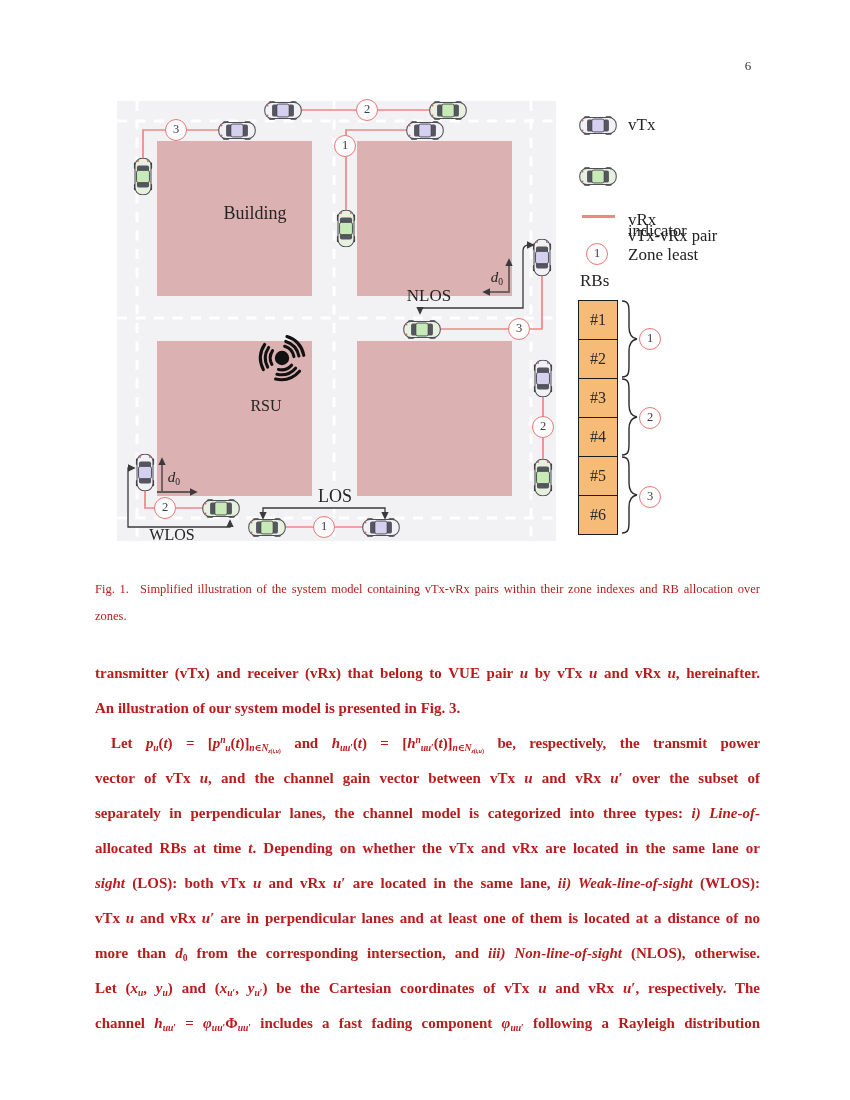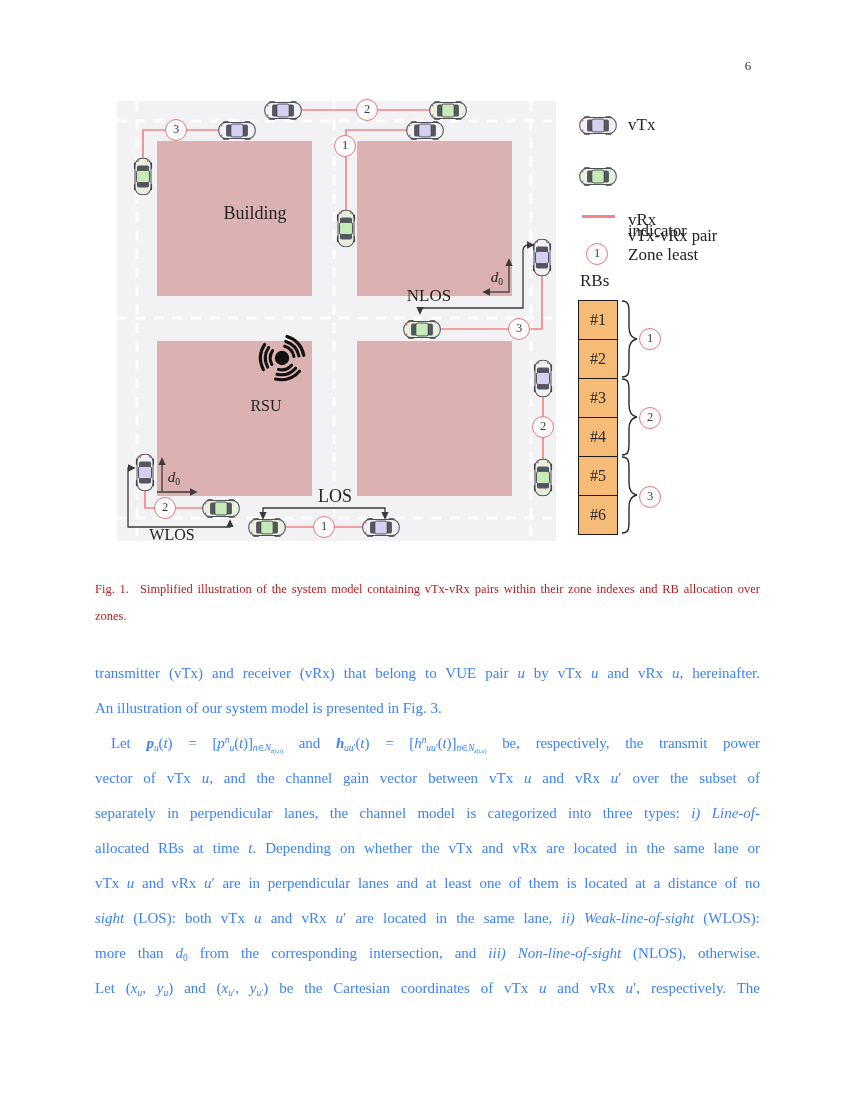--- a/index.html
+++ b/index.html
@@ -26,21 +26,21 @@
   .leg-txt{position:absolute;left:628px;font-size:17px;color:#222;}
   .rb{position:absolute;left:578px;width:40px;height:40px;box-sizing:border-box;
       background:#f6bc77;border:1.6px solid #1c1c1c;text-align:center;
       font-size:16px;line-height:37px;color:#2a2a2a;}
   .bracesvg{position:absolute;left:620px;top:300px;}
 
   
   .caption{position:absolute;left:95px;top:576px;width:665px;font-size:12.5px;color:#b91c1c;line-height:27px;}
   .cap1{text-align:justify;text-align-last:justify;}
   .capsp{display:inline-block;width:11px;}
-  .body{position:absolute;left:95px;top:656px;width:665px;font-size:15px;color:#3b82f6;}
+  .body{position:absolute;left:95px;top:656px;width:665px;font-size:15px;color:#b91c1c;font-weight:bold;}
   .ln{line-height:35px;height:35px;overflow:hidden;text-align:justify;text-align-last:justify;}
   .ln.nj{text-align-last:left;}
   .ln.ind{text-indent:16px;}
   .ln.tight{word-spacing:-1.1px;letter-spacing:-0.12px;}
   sub,sup{font-size:64%;line-height:0;}
   sub{vertical-align:-0.28em;} sup{vertical-align:0.5em;}
 </style>
 </head>
 <body>
 
@@ -224,19 +224,20 @@
     <div>zones.</div>
   </div>
 
   <div class="body">
     <div class="ln">transmitter (vTx) and receiver (vRx) that belong to VUE pair <i>u</i> by vTx <i>u</i> and vRx <i>u</i>, hereinafter.</div>
     <div class="ln nj">An illustration of our system model is presented in Fig. 3.</div>
     <div class="ln ind tight">Let <b><i>p</i></b><sub><i>u</i></sub>(<i>t</i>) = [<i>p</i><sup><i>n</i></sup><sub><i>u</i></sub>(<i>t</i>)]<sub><i>n</i>∈<i>N</i><sub><i>z</i>(<i>t,u</i>)</sub></sub> and <b><i>h</i></b><sub><i>uu</i>′</sub>(<i>t</i>) = [<i>h</i><sup><i>n</i></sup><sub><i>uu</i>′</sub>(<i>t</i>)]<sub><i>n</i>∈<i>N</i><sub><i>z</i>(<i>t,u</i>)</sub></sub> be, respectively, the transmit power</div>
     <div class="ln">vector of vTx <i>u</i>, and the channel gain vector between vTx <i>u</i> and vRx <i>u</i>′ over the subset of</div>
     <div class="ln">separately in perpendicular lanes, the channel model is categorized into three types: <i>i) Line-of-</i></div>
     <div class="ln">allocated RBs at time <i>t</i>. Depending on whether the vTx and vRx are located in the same lane or</div>
+    <div class="ln"><i>sight</i> (LOS): both vTx <i>u</i> and vRx <i>u</i>′ are located in the same lane, <i>ii) Weak-line-of-sight</i> (WLOS):</div>
     <div class="ln">vTx <i>u</i> and vRx <i>u</i>′ are in perpendicular lanes and at least one of them is located at a distance of no</div>
-    <div class="ln"><i>sight</i> (LOS): both vTx <i>u</i> and vRx <i>u</i>′ are located in the same lane, <i>ii) Weak-line-of-sight</i> (WLOS):</div>
     <div class="ln">more than <i>d</i><sub>0</sub> from the corresponding intersection, and <i>iii) Non-line-of-sight</i> (NLOS), otherwise.</div>
     <div class="ln">Let (<i>x</i><sub><i>u</i></sub>, <i>y</i><sub><i>u</i></sub>) and (<i>x</i><sub><i>u</i>′</sub>, <i>y</i><sub><i>u</i>′</sub>) be the Cartesian coordinates of vTx <i>u</i> and vRx <i>u</i>′, respectively. The</div>
+    <div class="ln">channel <i>h</i><sub><i>uu</i>′</sub> = <i>φ</i><sub><i>uu</i>′</sub>Φ<sub><i>uu</i>′</sub> includes a fast fading component <i>φ</i><sub><i>uu</i>′</sub> following a Rayleigh distribution</div>
   </div>
 
 </div>
 
 </body></html>

